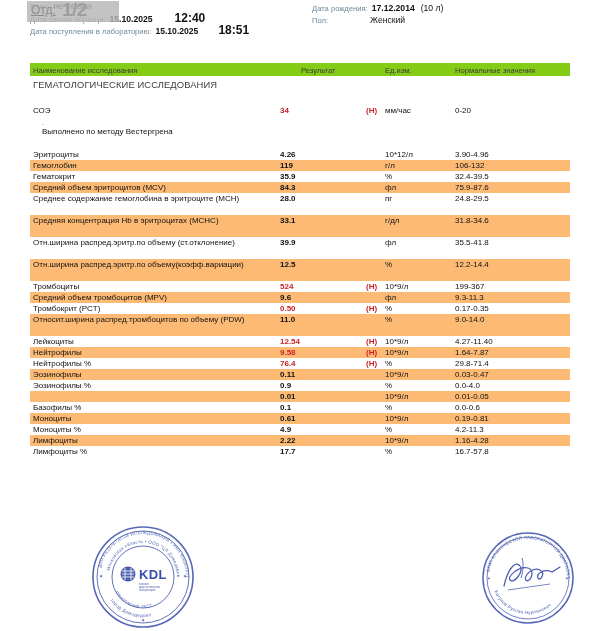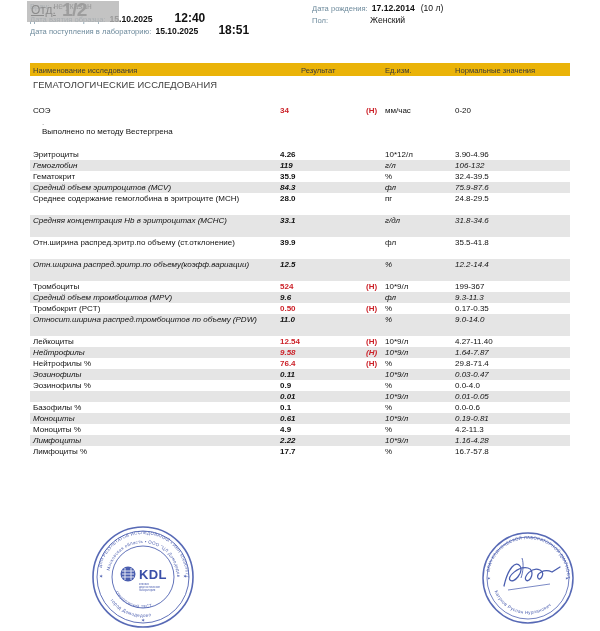--- a/index.html
+++ b/index.html
@@ -93,21 +93,21 @@
     letter-spacing: -0.5px;
   }
   .sex-gap { margin-left: 38px; }
 
   
   .table-wrap {
     position: relative;
     margin: 0 30px;
   }
   .col-head {
-    background: #eab308;
+    background: #84cc16;
     height: 13px;
     position: relative;
     margin-bottom: 0;
     text-align: right;
   }
   .col-head span {
     position: absolute;
     top: 3px;
     font-size: 7.6px;
     color: #3a3a3a;
@@ -122,21 +122,21 @@
     color: #3d3d3d;
     padding: 3px 0 2px 3px;
     letter-spacing: .1px;
   }
 
   .row {
     position: relative;
     min-height: 11px;
     padding: 0.5px 0 0.5px 0;
   }
-  .row.alt { background: #e5e5e5; font-style: italic; }
+  .row.alt { background: #fdba74; }
 
   .r-name {
     position: absolute;
     left: 3px;
     top: 1px;
     width: 258px;
     font-size: 8px;
     color: #111111;
     line-height: 10.6px;
   }

